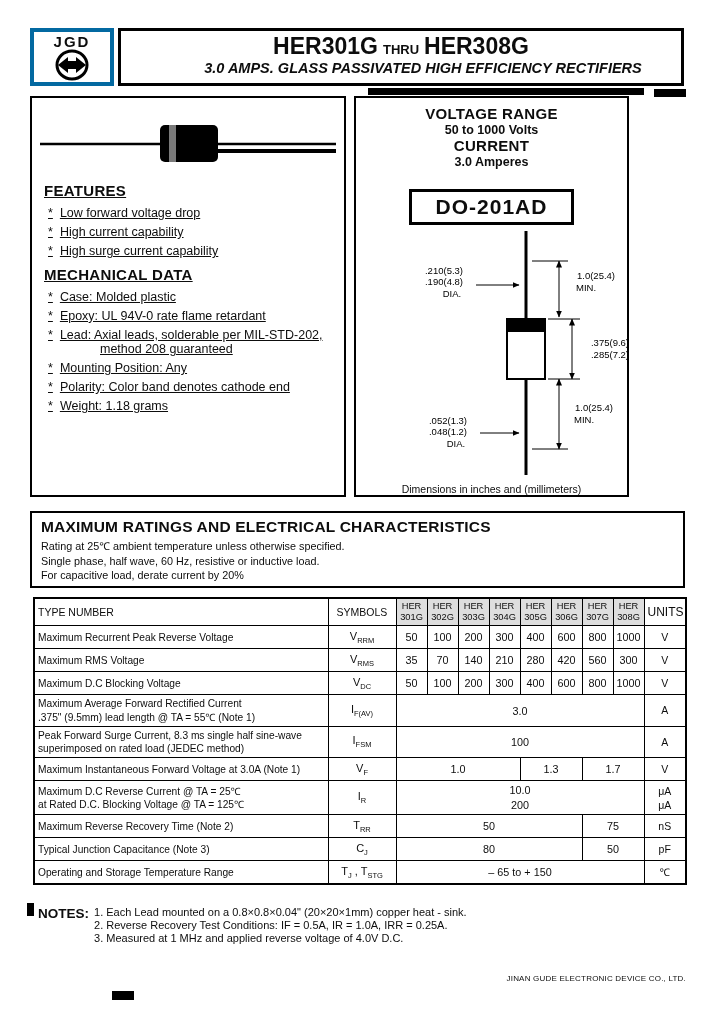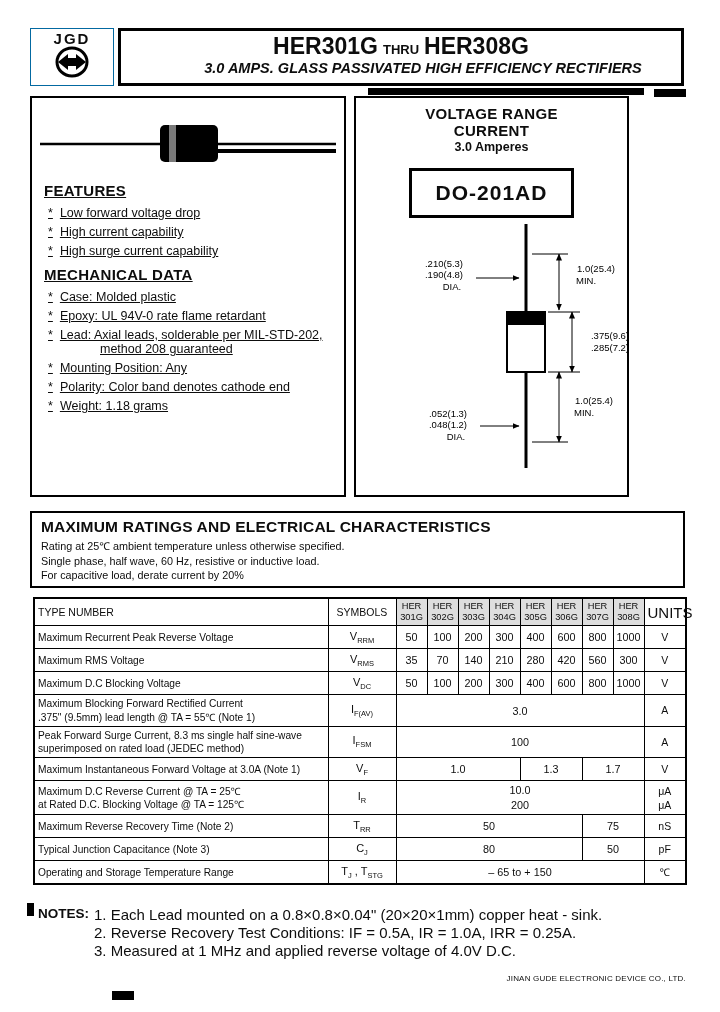--- a/index.html
+++ b/index.html
@@ -1,19 +1,19 @@
 <!DOCTYPE html>
 <html><head>
 <meta charset="utf-8">
 <style>
   * { box-sizing: border-box; margin: 0; padding: 0; }
   body { font-family: "Liberation Sans", sans-serif; background: #ffffff; color: #0d0d0d; }
   .page { position: relative; width: 720px; height: 1012px; background: #fff; overflow: hidden; }
 
-  .logo-box { position: absolute; left: 30px; top: 28px; width: 84px; height: 58px; border: 1px solid #0369a1; text-align: center; }
+  .logo-box { position: absolute; left: 30px; top: 28px; width: 84px; height: 58px; border: 4px solid #0369a1; text-align: center; }
   .logo-text { font-size: 15px; font-weight: bold; letter-spacing: 2px; margin-top: 1px; }
   .logo-emblem { display: block; margin: -2px auto 0; }
 
   .title-box { position: absolute; left: 118px; top: 28px; width: 566px; height: 58px; border: 3px solid #000; text-align: center; padding-top: 3px; }
   .title-line { font-size: 23px; font-weight: bold; line-height: 1.1; }
   .title-thru { font-size: 13px; font-weight: bold; margin: 0 5px; text-align: center; }
   .subtitle { font-size: 14.5px; font-weight: bold; font-style: italic; margin-top: 1px; padding-left: 44px; }
 
   .artifact { position: absolute; background: #000; }
 
@@ -21,48 +21,48 @@
   .diode-figure { display: block; margin: 8px 0 10px -4px; }
   .sec-heading { font-size: 15px; font-weight: bold; letter-spacing: 0.3px; margin: 8px 0 7px 0; }
   .bullet-list { list-style: none; font-size: 12.5px; padding-left: 4px; }
   .bullet-list li { margin-bottom: 5px; }
   .bullet-list li::before { content: "*"; margin-right: 7px; }
   .cont-line { margin-left: 52px; }
 
   .right-box { position: absolute; left: 354px; top: 96px; width: 275px; height: 401px; border: 2px solid #000; text-align: center; padding-top: 7px; }
   .vr-heading { font-size: 15px; font-weight: bold; letter-spacing: 0.3px; }
   .vr-value { font-size: 12.5px; font-weight: bold; margin-top: 1px; }
-  .pkg-name-box { display: inline-block; border: 3px solid #000; font-size: 21px; font-weight: bold; letter-spacing: 1px; padding: 10px 24px; margin-top: 14px; }
+  .pkg-name-box { display: inline-block; border: 3px solid #000; font-size: 21px; font-weight: bold; letter-spacing: 1px; padding: 3px 24px; margin-top: 20px; }
   .pkg-svg { display: block; margin: 2px auto 0; }
   .pkg-svg text { font-family: "Liberation Sans", sans-serif; font-size: 9.5px; fill: #000; }
   .dim-note { font-size: 10.5px; }
 
   .ratings-box { position: absolute; left: 30px; top: 511px; width: 655px; height: 77px; border: 2px solid #000; padding: 5px 9px; text-align: left; }
   .ratings-heading { font-size: 15.5px; font-weight: bold; letter-spacing: 0.2px; }
   .ratings-line { font-size: 10.8px; margin-top: 2px; }
 
   .spec-table { position: absolute; left: 33px; top: 597px; width: 652px; border-collapse: collapse; table-layout: fixed; border: 2px solid #000; }
   .spec-table th, .spec-table td { border: 1px solid #000; font-weight: normal; padding: 2px 3px; vertical-align: middle; }
   .h-label { text-align: left; padding-left: 6px; font-size: 10.5px; }
   .h-sym { text-align: center; font-size: 10.5px; }
   .h-type { background: #dedede; padding: 1px 0; }
   .h-type-line { font-size: 9.3px; line-height: 1.2; text-align: center; }
-  .h-unit { text-align: left; font-size: 15px; padding: 1px 0; }
+  .h-unit { text-align: left; font-size: 12px; padding: 1px 0; }
   .cell-label { text-align: left; font-size: 10.2px; padding-left: 5px; height: 23px; }
   .lbl-line { white-space: nowrap; line-height: 1.3; }
   .cell-sym { text-align: center; font-size: 11px; }
   .cell-sym sub { font-size: 7.5px; }
   .cell-val { text-align: center; font-size: 10.8px; }
   .val-line { line-height: 1.35; }
   .cell-unit { text-align: center; font-size: 10.5px; }
   .unit-line { line-height: 1.35; }
 
   .notes { position: absolute; left: 38px; top: 906px; display: flex; align-items: flex-start; }
   .notes-head { font-size: 13.5px; font-weight: bold; margin-right: 5px; }
-  .notes-body { font-size: 15px; }
+  .notes-body { font-size: 11px; }
   .note-line { margin-bottom: 1px; }
 
   .footer { position: absolute; right: 34px; top: 974px; font-size: 8px; letter-spacing: 0.2px; }
 </style>
 </head>
 <body>
 
 <div class="page">
 
   <div class="artifact" style="left:368px; top:88px; width:276px; height:7px;"></div>
@@ -104,20 +104,21 @@
         <li>Epoxy: UL 94V-0 rate flame retardant</li>
         <li>Lead: Axial leads, solderable per MIL-STD-202,<div class="cont-line">method 208 guaranteed</div></li>
         <li>Mounting Position: Any</li>
         <li>Polarity: Color band denotes cathode end</li>
         <li>Weight: 1.18 grams</li>
       </ul>
   </div>
 
   <div class="right-box">
     <div class="vr-heading">VOLTAGE RANGE</div>
+    <div class="vr-value">50 to 1000 Volts</div>
     <div class="vr-heading">CURRENT</div>
     <div class="vr-value">3.0 Amperes</div>
     <div><span class="pkg-name-box">DO-201AD</span></div>
 
     <svg class="pkg-svg" width="330" height="256" viewBox="0 0 330 256">
       <defs>
         <marker id="arrE" markerWidth="7" markerHeight="6" refX="6.5" refY="3" orient="auto">
             <path d="M0,0 L7,3 L0,6 Z" fill="#000"></path>
           </marker>
         <marker id="arrS" markerWidth="7" markerHeight="6" refX="0.5" refY="3" orient="auto">
@@ -149,20 +150,21 @@
       <line x1="203" y1="152" x2="203" y2="222" stroke="#000" stroke-width="1" marker-start="url(#arrS)" marker-end="url(#arrE)"></line>
       <text x="238" y="184" text-anchor="middle">1.0(25.4)</text>
       <text x="228" y="196" text-anchor="middle">MIN.</text>
 
       <line x1="124" y1="206" x2="163" y2="206" stroke="#000" stroke-width="1" marker-end="url(#arrE)"></line>
       <text x="92" y="197" text-anchor="middle">.052(1.3)</text>
       <text x="92" y="208" text-anchor="middle">.048(1.2)</text>
       <text x="100" y="220" text-anchor="middle">DIA.</text>
     </svg>
 
+    <div class="dim-note">Dimensions in inches and (millimeters)</div>
   </div>
 
   <div class="ratings-box">
     <div class="ratings-heading">MAXIMUM RATINGS AND ELECTRICAL CHARACTERISTICS</div>
     <div class="ratings-line">Rating at 25℃ ambient temperature unless otherwise specified.</div>
     <div class="ratings-line">Single phase, half wave, 60 Hz, resistive or inductive load.</div>
     <div class="ratings-line">For capacitive load, derate current by 20%</div>
   </div>
 
   <table class="spec-table" id="spec-table">
@@ -265,21 +267,21 @@
           <td class="cell-val">400</td>
           <td class="cell-val">600</td>
           <td class="cell-val">800</td>
           <td class="cell-val">1000</td>
           <td class="cell-unit">
             <div class="unit-line">V</div>
           </td>
         </tr>
         <tr>
           <td class="cell-label">
-            <div class="lbl-line">Maximum Blocking Forward Rectified Current</div>
+            <div class="lbl-line">Maximum Average Forward Rectified Current</div>
             <div class="lbl-line">.375" (9.5mm) lead length @ TA = 55℃ (Note 1)</div>
           </td>
           <td class="cell-sym">I<sub>F(AV)</sub></td>
           <td class="cell-val" colspan="8">3.0</td>
           <td class="cell-unit">
             <div class="unit-line">A</div>
           </td>
         </tr>
         <tr>
           <td class="cell-label">

